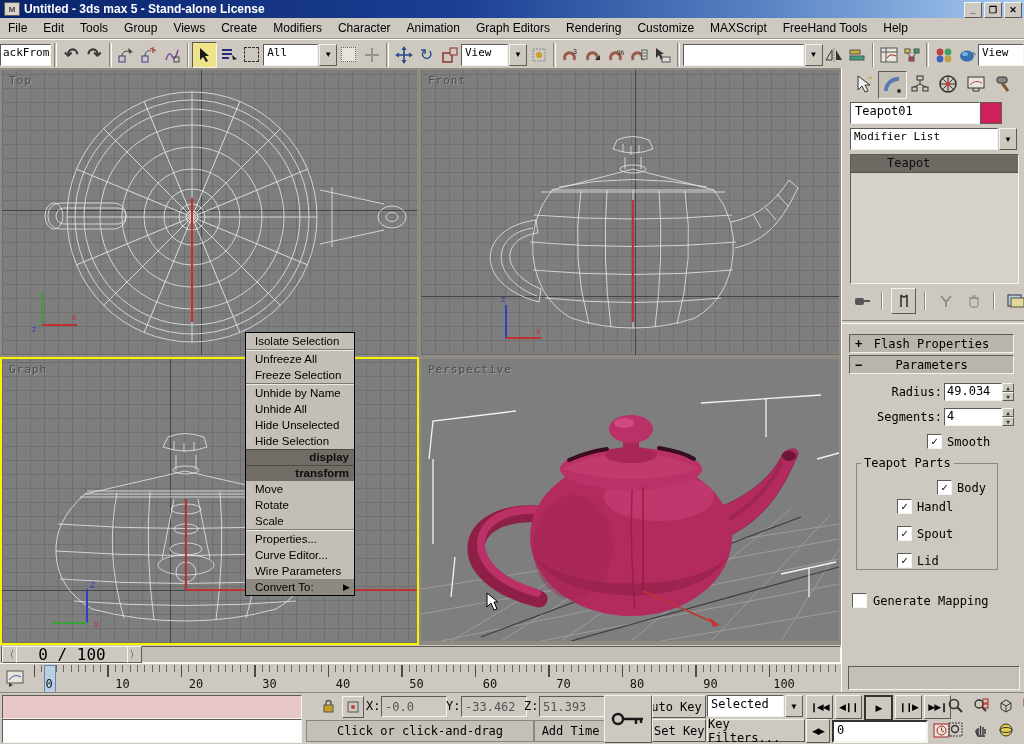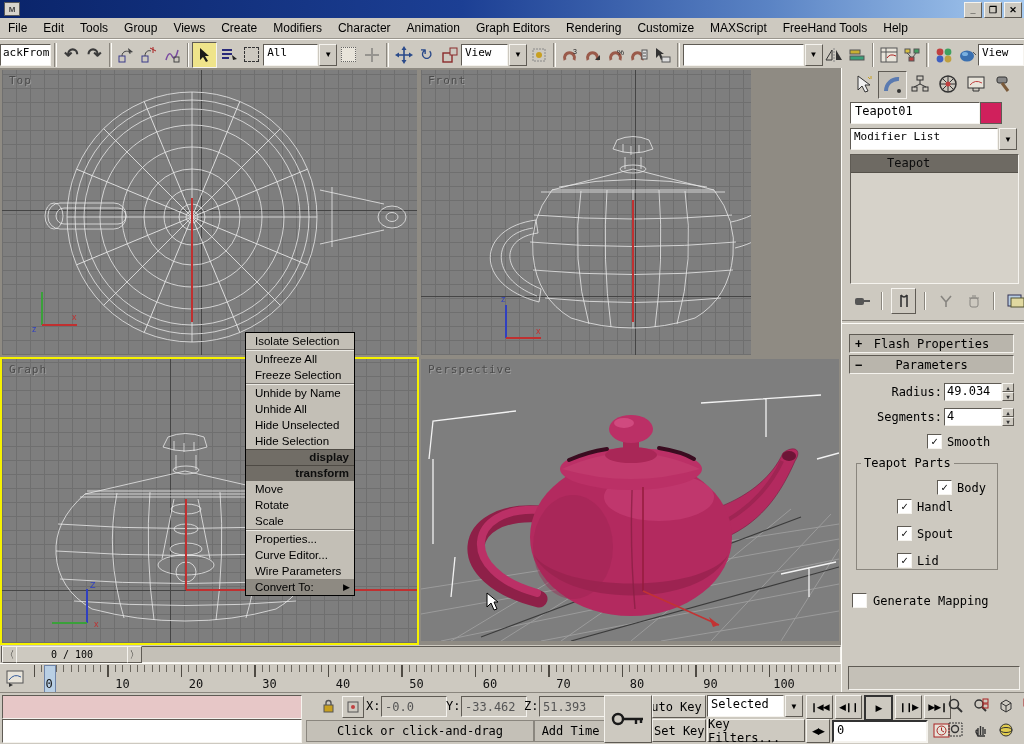--- a/index.html
+++ b/index.html
@@ -95,20 +95,21 @@
   .navico{width:24px;height:22px;display:flex;align-items:center;justify-content:center;}
   .cursor-arrow{position:absolute;z-index:30;}
 </style>
 </head>
 <body>
 
 <div id="app">
 
   <div class="titlebar">
     <span class="appicon">M</span>
+    <span>Untitled - 3ds max 5 - Stand-alone License</span>
     <span class="wbtns">
       <span class="wbtn raised">_</span>
       <span class="wbtn raised">❐</span>
       <span class="wbtn raised">✕</span>
     </span>
   </div>
 
   <div class="menubar">
     <span class="mi">File</span>
     <span class="mi">Edit</span>
@@ -334,21 +335,21 @@
           </g>
         <g>
           <line x1="40" y1="255" x2="40" y2="222" stroke="#3aa03a" stroke-width="2"></line>
           <line x1="40" y1="255" x2="75" y2="255" stroke="#c03030" stroke-width="2"></line>
           <text x="30" y="262" font-size="9" fill="#3040c0">z</text>
             <text x="70" y="250" font-size="9" fill="#c03030">x</text>
         </g>
       </svg>
     </div>
 
-    <div class="vp gridded" style="left:421px;top:2px;width:330px;height:285px;">
+    <div class="vp gridded" style="left:421px;top:2px;width:418px;height:285px;">
       <span class="vplabel mono">Front</span>
       <div class="axisline" style="left:214px;top:0;width:1px;height:285px;"></div>
       <div class="axisline" style="left:0;top:226px;width:418px;height:1px;"></div>
       <svg width="418" height="285">
         <g fill="none" stroke="#e9e9e9" stroke-width="0.8">
           <path d="M131,120 Q108,150 112,185 Q116,228 150,248 Q180,258 212,258 Q244,258 274,248 Q308,228 312,185 Q316,150 293,120 Z"></path>
           <path d="M113,145 Q212,153 311,145 M109,172 Q212,181 315,172 M112,200 Q212,209 312,200 M124,228 Q212,237 300,228"></path>
           <path d="M160,121 Q150,190 168,254 M186,120 Q181,190 190,257 M212,120 L212,258 M238,120 Q243,190 234,257 M264,121 Q274,190 256,254"></path>
           <path d="M120,122 H304 M131,120 L212,99 L293,120 M138,117 Q212,102 286,117"></path>
           <path d="M196,70 Q212,63 228,70 M192,79 Q212,87 232,79 M196,70 L192,79 M228,70 L232,79 M202,74 v8 M210,76 v9 M218,75 v8"></path>
@@ -610,21 +611,21 @@
       <span class="cb"></span>
       <span>Generate Mapping</span>
     </div>
 
     <div class="sunkgray" style="position:absolute;left:6px;top:598px;width:170px;height:22px;"></div>
   </div>
 
   <div class="timeslider">
     <div class="ts-track"></div>
     <div class="ts-btn raised" style="left:2px;width:13px;">〈</div>
-    <div class="ts-btn raised mono" style="left:16px;width:110px;font-size:10px;">0 / 100</div>
+    <div class="ts-btn raised mono" style="left:16px;width:110px;font-size:16px;">0 / 100</div>
     <div class="ts-btn raised" style="left:127px;width:13px;">〉</div>
   </div>
 
   <div class="trackbar">
     <div class="ti" style="position:absolute;left:3px;top:3px;">
       <svg width="18" height="18">
           <rect x="1" y="1" width="16" height="12" fill="#e8e4da" stroke="#555"></rect>
           <path d="M3,10 Q8,3 15,7" fill="none" stroke="#335a9a"></path>
           <polygon points="3,13 3,17 7,15" fill="#333"></polygon>
         </svg>

